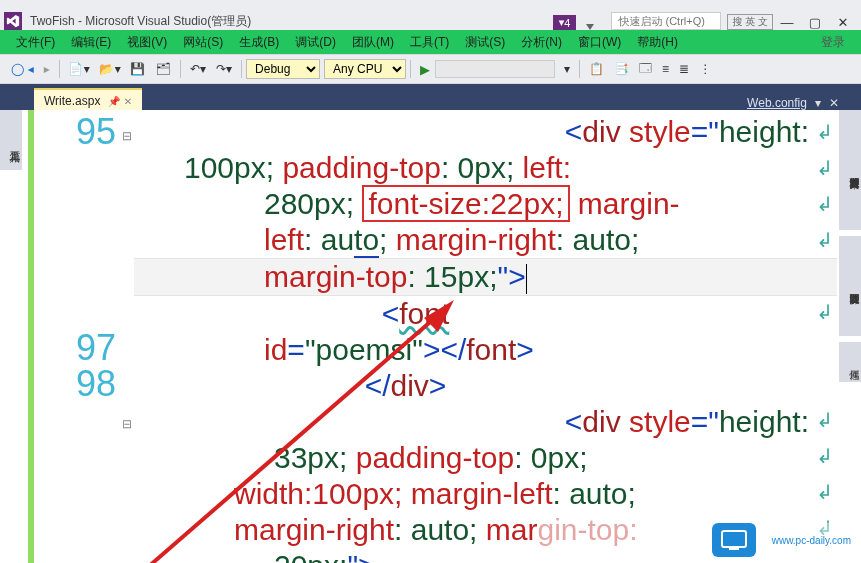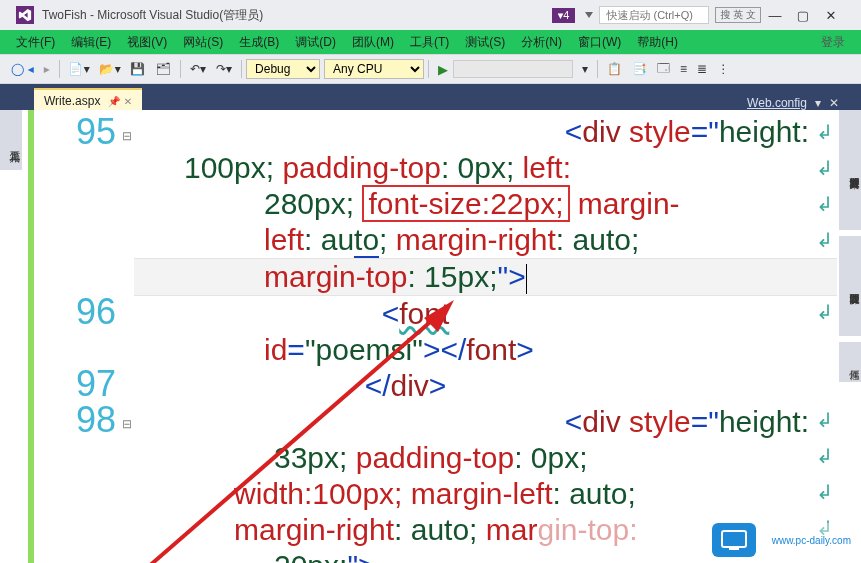--- a/index.html
+++ b/index.html
@@ -1,25 +1,25 @@
 <!DOCTYPE html>
 <html><head>
 <meta charset="utf-8">
 <style>
 * { margin: 0; padding: 0; box-sizing: border-box; font-family: "Microsoft YaHei", "Segoe UI", sans-serif; }
 body { width: 861px; height: 563px; background: #fff; overflow: hidden; position: relative; }
 
 
-.titlebar { height: 30px; background: #ecedf0; display: flex; align-items: center; padding: 0 16px; color: #444; font-size: 12px; }
+.titlebar { height: 30px; background: #ecedf0; display: flex; align-items: flex-end; padding: 0 4px; color: #444; font-size: 12px; }
 .titlebar .vs-icon { width: 18px; height: 18px; background: #682a7b; display: inline-flex; align-items: center; justify-content: center; margin-right: 8px; }
 .titlebar .vs-icon svg { width: 14px; height: 14px; }
 .titlebar .spacer { flex: 1; }
 .titlebar .notif { background: #682a7b; color: #fff; padding: 1px 6px; font-size: 11px; margin-right: 4px; display: inline-flex; align-items: center; }
 .titlebar .arrow-down { width:0; height:0; border-left:4px solid transparent; border-right:4px solid transparent; border-top:6px solid #666; margin: 0 6px; }
-.titlebar .quick { border: 1px solid #ccc; padding: 1px 6px; font-size: 11px; color: #999; width: 110px; height: 18px; background: #fff; }
+.titlebar .quick { border: 1px solid #ccc; padding: 1px 6px; font-size: 11px; color: #999; width: 110px; height: 18px; background: #fff; margin-left: 11px; }
 .titlebar .ime { border: 1px solid #999; padding: 0 4px; font-size: 10px; color: #666; margin-left: 6px; }
 .titlebar .winbtn { width: 28px; text-align: center; font-size: 13px; color: #333; cursor: pointer; }
 
 
 .menubar { height: 24px; background: #22c55e; display: flex; align-items: center; padding: 0 8px; font-size: 12px; color: #222; }
 .menubar .mi { padding: 2px 8px; cursor: pointer; }
 .menubar .login { margin-left: auto; color: #555; padding-right: 8px; cursor: pointer; }
 
 
 .toolbar { height: 30px; background: #ecedf0; border-top: 1px solid #d9d9dd; border-bottom: 1px solid #d9d9dd; display: flex; align-items: center; padding: 0 6px; font-size: 12px; color: #333; }
@@ -115,21 +115,21 @@
   <span class="tb">📄▾</span>
   <span class="tb">📂▾</span>
   <span class="tb">💾</span>
   <span class="tb">🗂</span>
   <span class="sep"></span>
   <span class="tb">↶▾</span>
   <span class="tb">↷▾</span>
   <span class="sep"></span>
   <select style="width:74px"><option>Debug</option></select>
   <span style="width:4px"></span>
-  <select style="width:100px"><option>Any CPU</option></select>
+  <select style="width:82px"><option>Any CPU</option></select>
   <span class="sep"></span>
   <span class="tb run">▶</span>
   <span class="largebox"></span>
   <span style="width:4px"></span>
   <span class="tb">▾</span>
   <span class="sep"></span>
   <span class="tb">📋</span>
   <span class="tb">📑</span>
   <span class="tb">🗔</span>
   <span class="tb">≡</span>
@@ -153,21 +153,20 @@
 <div class="right-tool r1">解决方案资源管理器</div>
 <div class="right-tool r2">团队资源管理器</div>
 <div class="right-tool r3">属性</div>
 
 <div class="editor">
   <div class="gutter">
     <div class="bar"></div>
     <div>95</div>
     <span class="fold" style="top:8px">⊟</span>
     <div style="height:144px"></div>
-    <div>96</div>
     <div style="height:36px"></div>
     <div>97</div>
     <div>98</div>
     <span class="fold" style="top:296px">⊟</span>
   </div>
   <div class="code">
 
     <div style="text-align:right;padding-right:28px">
       <span class="punct">&lt;</span><span class="tag">div </span><span class="attr">style</span><span class="punct">=</span><span class="punct">"</span><span class="val">height:</span>
       <span class="wrap-glyph" style="top:4px">↲</span>

